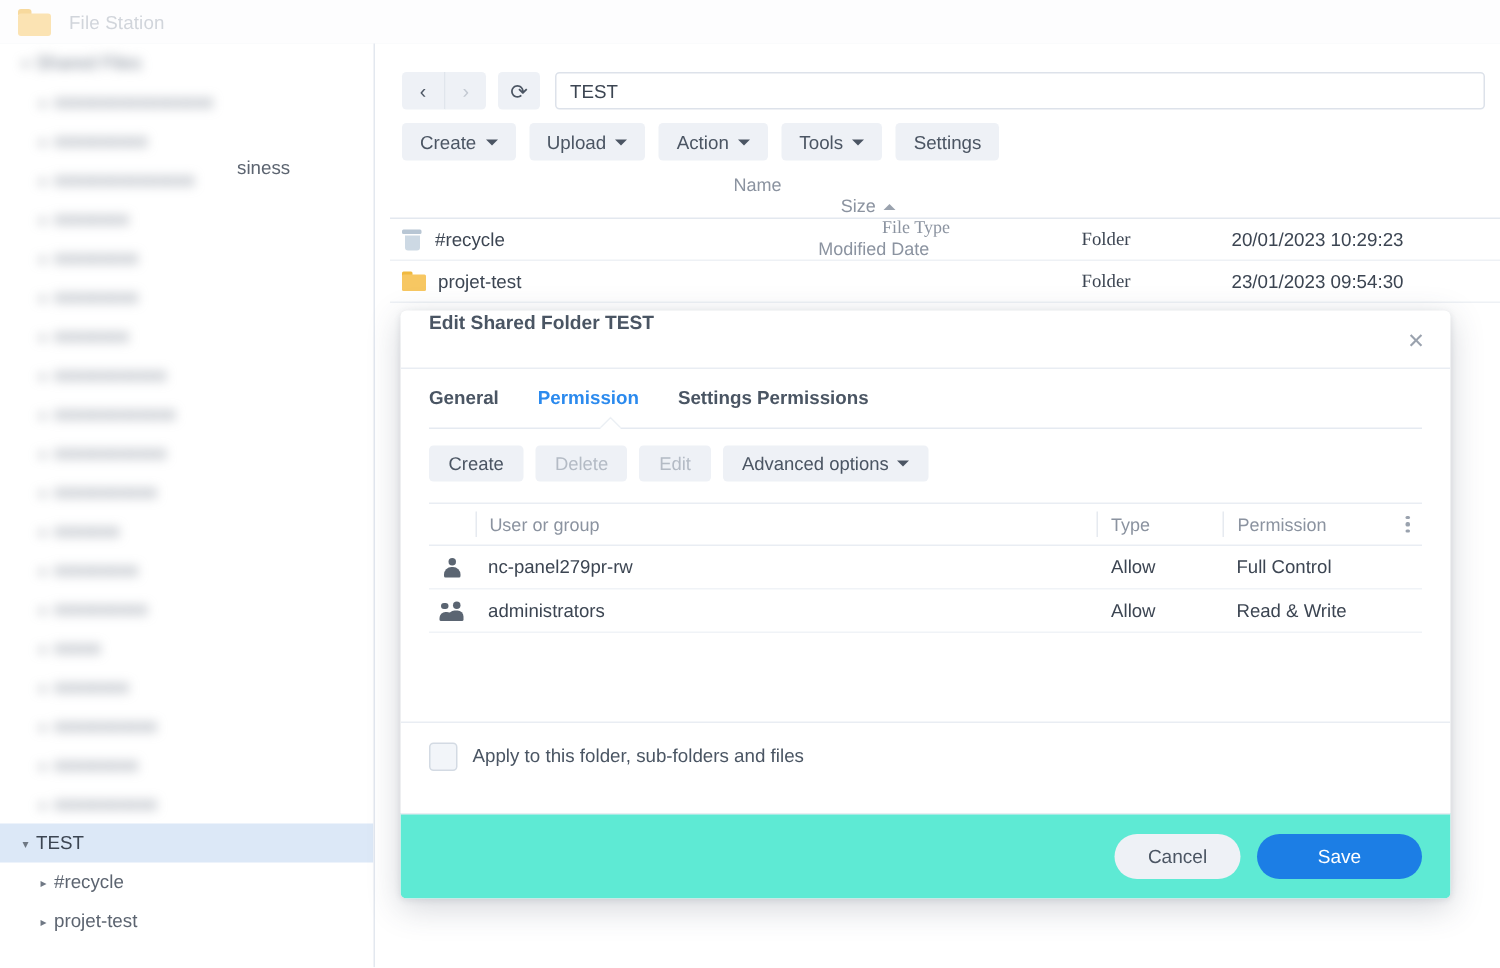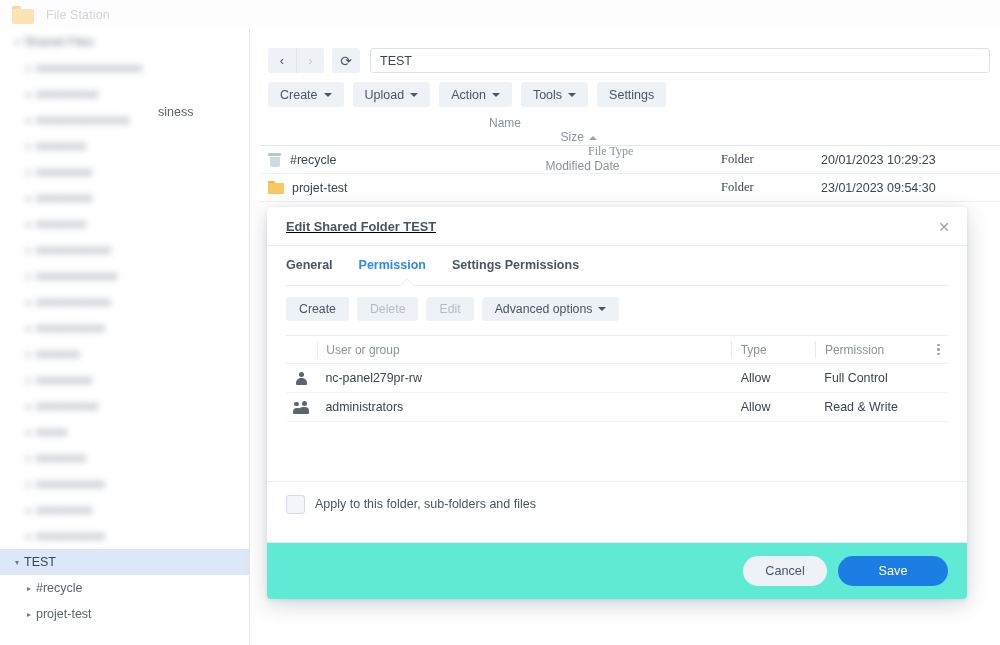--- a/index.html
+++ b/index.html
@@ -221,21 +221,21 @@
     background: #ffffff;
     border-radius: 4px;
     box-shadow: 0 6px 22px rgba(60,70,90,0.22), 0 1px 4px rgba(60,70,90,0.12);
     overflow: hidden;
     z-index: 10;
   }
   .dlg-head {
     position: relative;
     height: 38px;
     border-bottom: 1px solid #e9edf3;
-    display: flex; align-items: center; text-decoration: underline;
+    display: flex; 
   }
   .dlg-title {
     margin-left: 19px;
     font-size: 12.8px;
     color: #4a5563;
     font-weight: bold;
   }
   .dlg-close {
     position: absolute; right: 14px; top: 11px;
     width: 18px; height: 18px;

